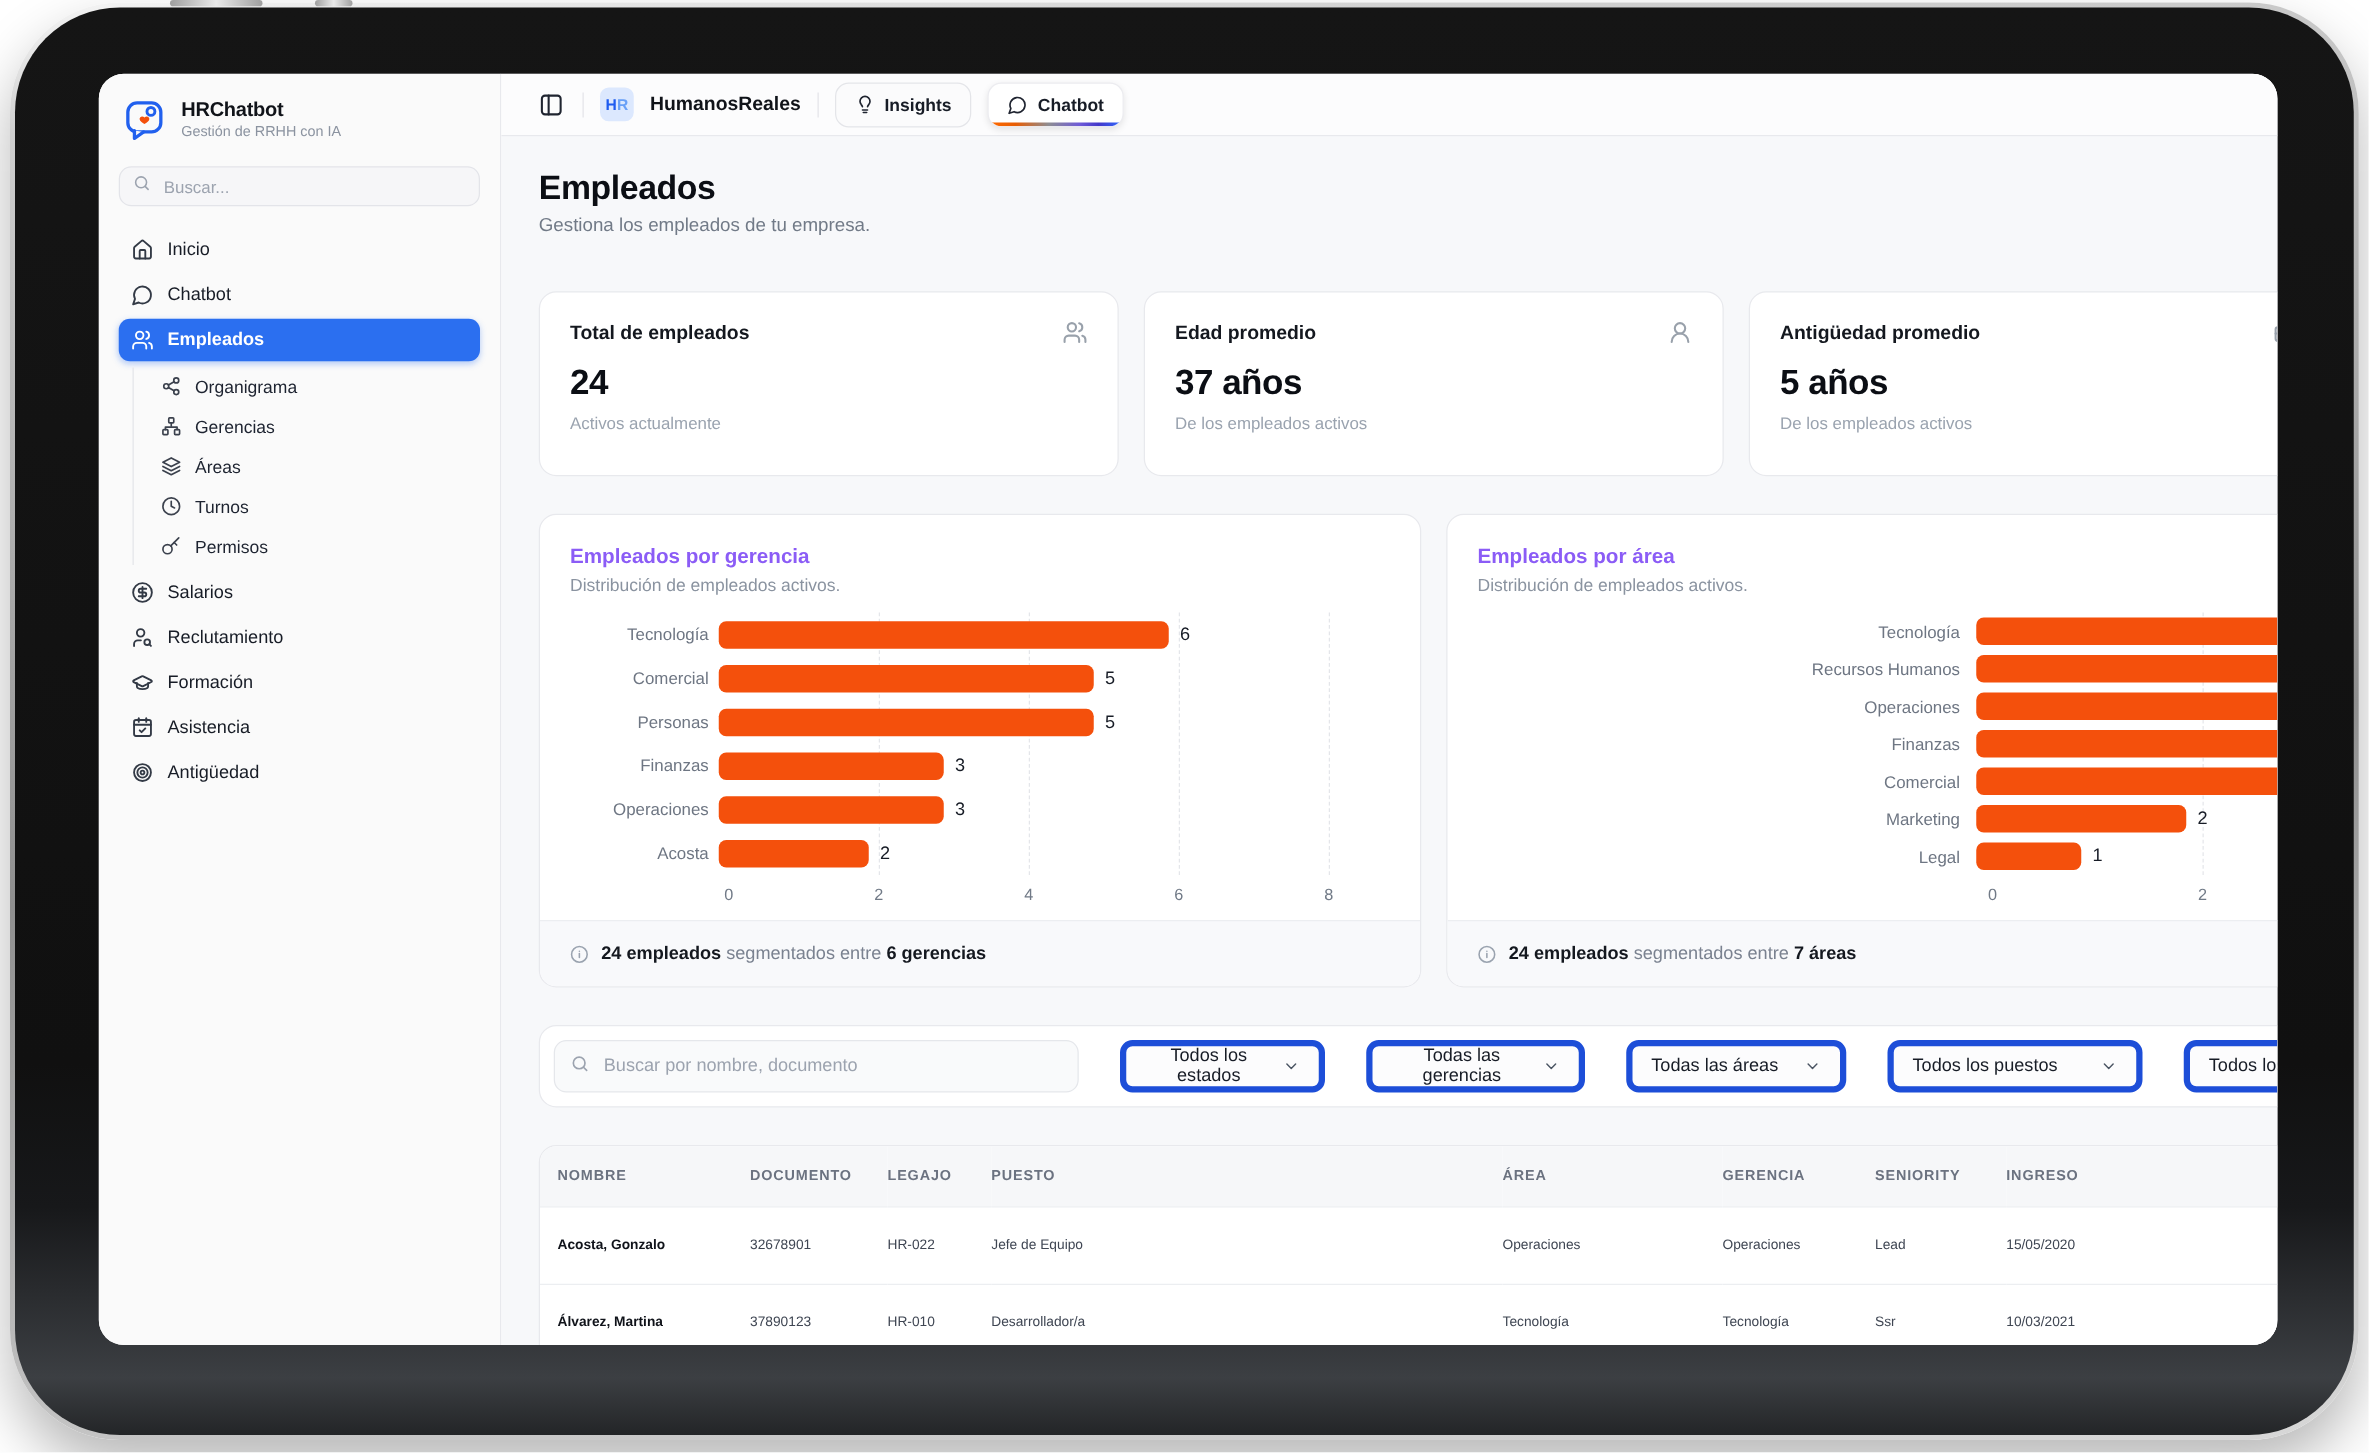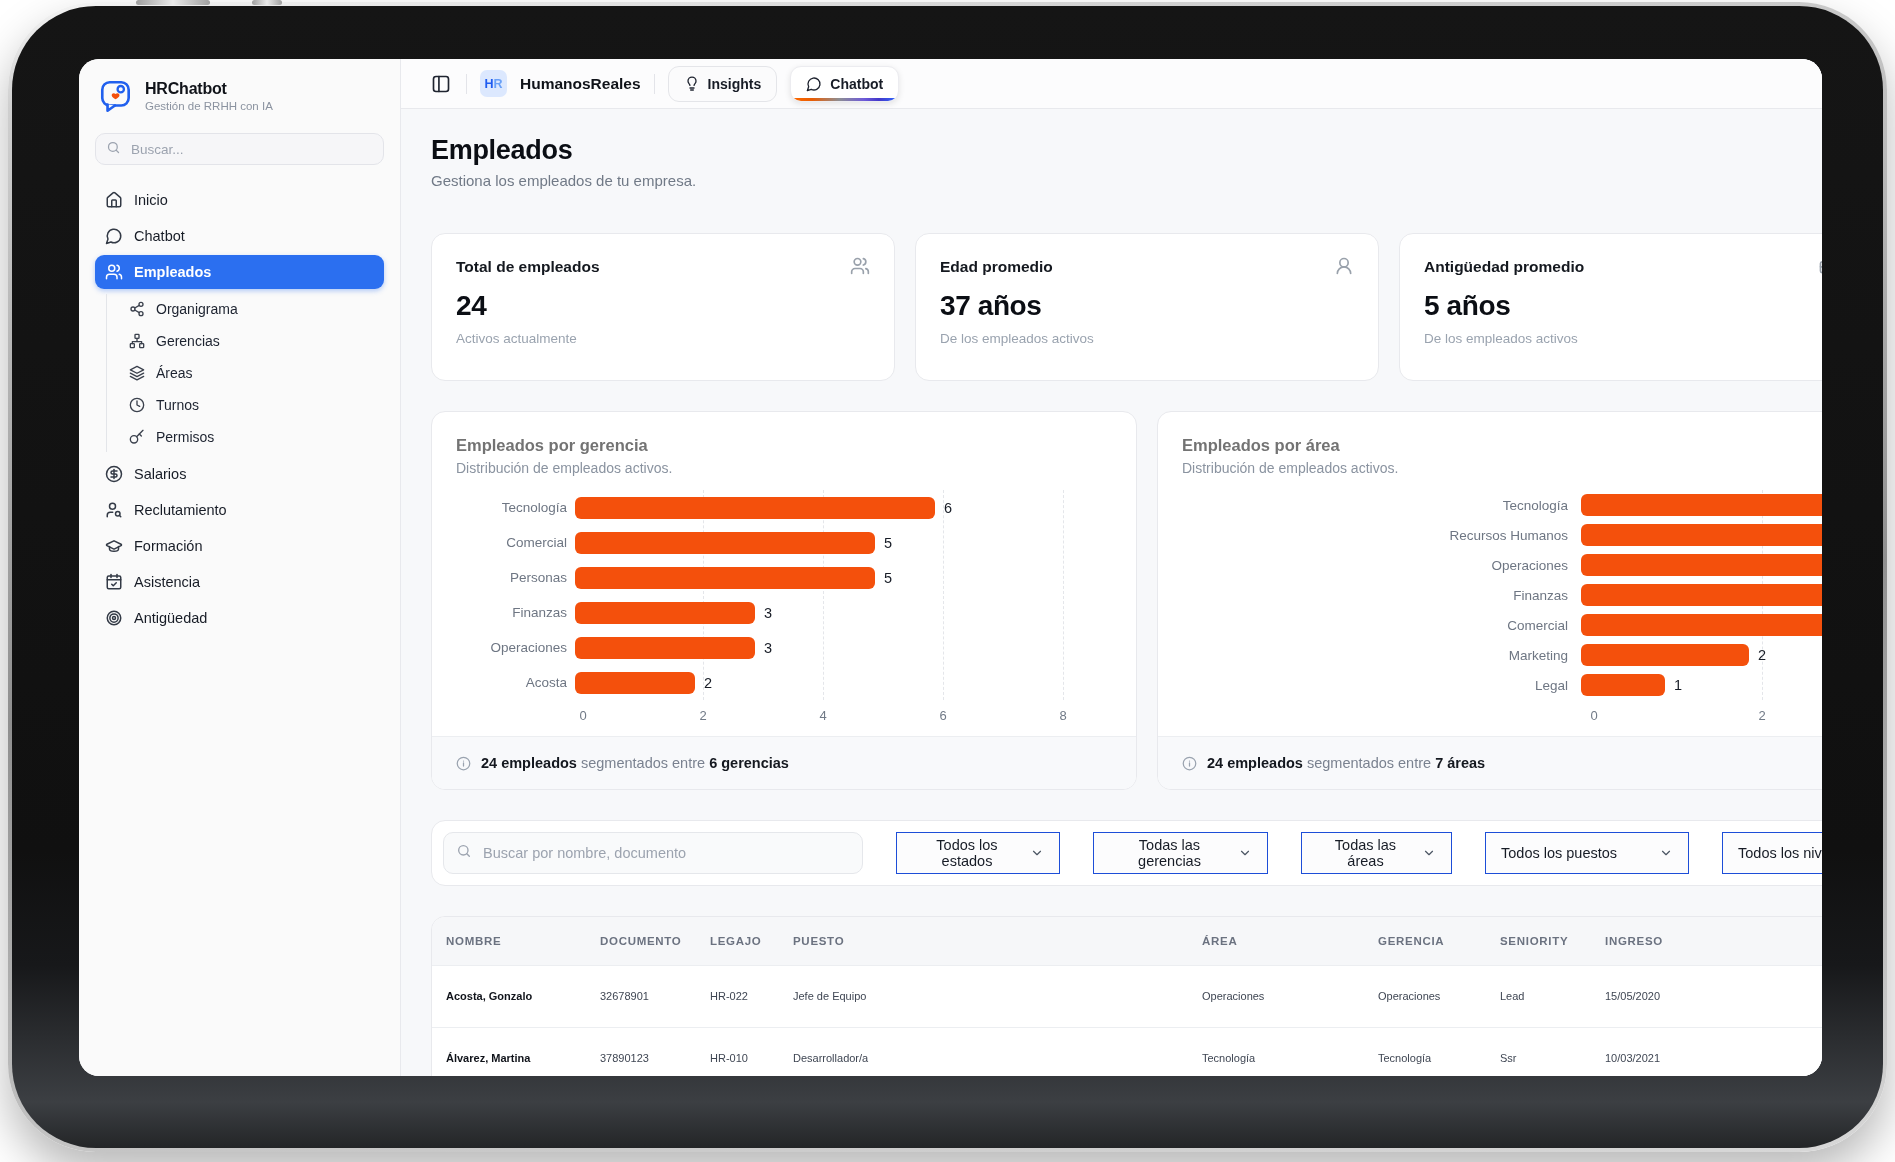--- a/index.html
+++ b/index.html
@@ -62,42 +62,42 @@
   .stats-row{display:grid;grid-template-columns:repeat(3,1fr);gap:20px;margin-bottom:30px;}
   .stat-card{position:relative;height:148px;padding:24px;}
   .stat-title{font-size:15.5px;font-weight:600;color:#14181f;}
   .stat-icon{position:absolute;top:22px;right:24px;color:#99a1ab;display:flex;}
   .stat-value{margin-top:14px;font-size:28px;font-weight:800;color:#0b0e14;letter-spacing:-.4px;}
   .stat-caption{margin-top:9px;font-size:13.5px;color:#9aa3af;}
 
   .charts-row{display:grid;grid-template-columns:706px 706px;gap:20px;margin-bottom:30px;}
   .chart-card{overflow:hidden;display:flex;flex-direction:column;}
   .chart-head{padding:24px 24px 0;}
-  .chart-title{margin:0;font-size:16.5px;font-weight:700;color:#737373;}
+  .chart-title{margin:0;font-size:16.5px;font-weight:700;color:#8b5cf6;}
   .chart-sub{margin:5px 0 0;font-size:14px;color:#8a93a0;}
   .plot{position:relative;margin-top:14px;padding:0 24px;}
   .gridline{position:absolute;top:0;bottom:26px;width:0;border-left:1px dashed #e4e6ea;}
   .bar-row{display:flex;align-items:center;}
   .bar-label{flex:none;text-align:right;font-size:13.5px;color:#6e7683;}
   .bar-track{flex:1;display:flex;align-items:center;position:relative;}
   .bar{flex:none;height:22px;border-radius:6px;background:var(--orange);}
   .bar-value{margin-left:9px;font-size:14.5px;font-weight:500;color:#171c26;}
   .axis-row{position:relative;height:26px;}
   .tick{position:absolute;top:8px;transform:translateX(-50%);font-size:13px;color:#717a87;}
   .chart-footer{margin-top:10px;border-top:1px solid #eceef1;background:#f8f9fb;height:53px;flex:none;
     display:flex;align-items:center;gap:10px;padding:0 24px;font-size:14.5px;color:#7a8290;}
   .chart-footer .b{font-weight:700;color:#14181f;}
   .chart-footer .ic{color:#9aa3af;display:flex;}
 
   .filter-card{display:flex;align-items:center;gap:33px;padding:11px;margin-bottom:30px;}
   .f-search{flex:none;width:420px;height:42px;border:1px solid #e5e7eb;background:#f9fafb;border-radius:10px;
     display:flex;align-items:center;gap:9px;padding:0 12px;color:#9ca3af;}
   .f-search input{border:0;outline:0;background:transparent;font-size:14.5px;color:#374151;width:100%;font-family:inherit;}
   .f-search input::placeholder{color:#9ca3af;}
-  .f-btn{flex:none;height:42px;border:1px solid #1d4ed8;background:#fcfcfd;border-radius:0;display:flex;align-items:center;
+  .f-btn{flex:none;height:42px;border:5px solid #1d4ed8;background:#fcfcfd;border-radius:10px;display:flex;align-items:center;
     justify-content:space-between;padding:0 15px;font-size:14.5px;font-weight:500;color:#171c26;cursor:pointer;font-family:inherit;gap:8px;}
   .f-btn .ic{color:#4b5563;display:flex;}
 
   .table-card{padding:0;overflow:hidden;border-radius:14px;}
   table{border-collapse:collapse;width:1432px;table-layout:fixed;}
   thead th{background:#f6f7f9;height:48px;text-align:left;font-size:11.5px;font-weight:600;color:#6b7280;
     letter-spacing:.7px;padding:0 8px 0 0;text-transform:uppercase;}
   th:first-child,td:first-child{padding-left:14px;}
   tbody td{height:62px;border-top:1px solid #eceef1;font-size:11px;color:#3f4653;padding:0 8px 0 0;white-space:nowrap;overflow:hidden;}
   td.cell-name{font-weight:700;color:#10131a;}
@@ -513,21 +513,21 @@
                       </span>
                     </button>
                     <button class="f-btn" style="width: 175px;">
                       <span>Todas las gerencias</span>
                       <span class="ic">
                         <svg width="14" height="14" viewBox="0 0 24 24" fill="none" stroke="currentColor" stroke-width="2" stroke-linecap="round" stroke-linejoin="round">
                           <path d="m6 9 6 6 6-6"></path>
                         </svg>
                       </span>
                     </button>
-                    <button class="f-btn" style="width: 151px;">
+                    <button class="f-btn" style="width: 176px;">
                       <span>Todas las áreas</span>
                       <span class="ic">
                         <svg width="14" height="14" viewBox="0 0 24 24" fill="none" stroke="currentColor" stroke-width="2" stroke-linecap="round" stroke-linejoin="round">
                           <path d="m6 9 6 6 6-6"></path>
                         </svg>
                       </span>
                     </button>
                     <button class="f-btn" style="width: 204px;">
                       <span>Todos los puestos</span>
                       <span class="ic">

